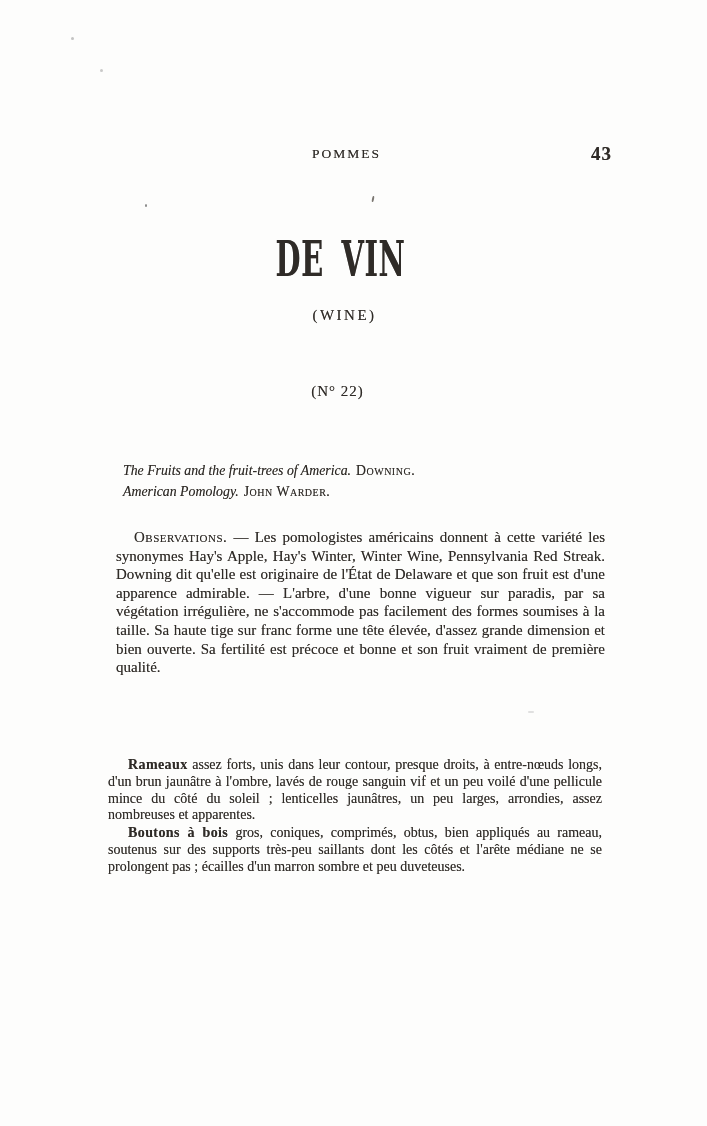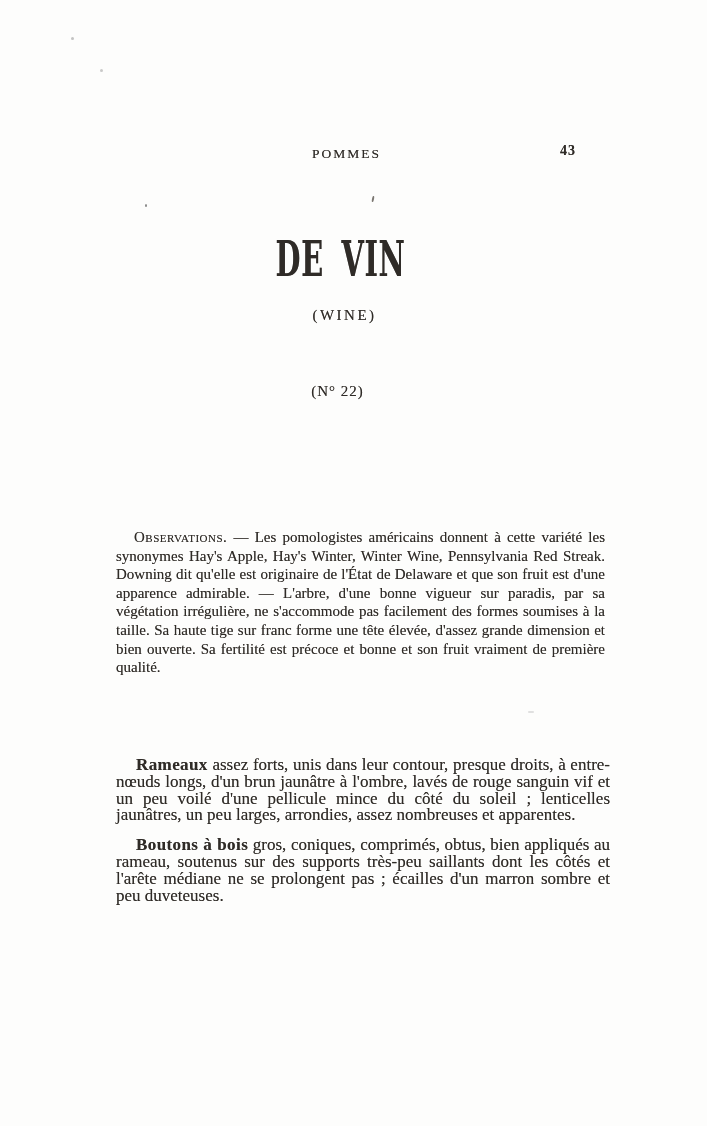--- a/index.html
+++ b/index.html
@@ -9,21 +9,21 @@
     width:707px;height:1126px;
     background:var(--paper,#fdfdfc);
     color:var(--ink,#2f2b27);
     font-family:"Liberation Serif", serif;
     overflow:hidden;
     text-shadow:0 0 .3px rgba(47,43,39,.55);
   }
   
   .running-head{position:absolute;top:146px;left:0;width:100%;height:20px;}
   .rh-title{position:absolute;left:312px;font-size:13.5px;letter-spacing:2px;}
-  .rh-page{position:absolute;left:560px;top:-3px;font-size:14px;font-weight:bold;letter-spacing:1px;}
+  .rh-page{position:absolute;left:591px;top:-3px;font-size:19px;font-weight:bold;letter-spacing:1px;}
   
   .title{
     position:absolute;top:231px;left:-13px;width:707px;margin:0;
     text-align:center;
     font-family:"DejaVu Serif", serif;
     font-size:48px;font-weight:bold;
     letter-spacing:1px;word-spacing:12px;
     transform:scaleX(.6);transform-origin:50% 0;
   }
   .subtitle{position:absolute;top:307px;left:-9px;width:707px;text-align:center;font-size:15px;letter-spacing:2.5px;}
@@ -33,23 +33,23 @@
   .ref-title{font-style:italic;}
   .ref-author{font-variant:small-caps;margin-left:5px;letter-spacing:.5px;}
   
   .observations{
     position:absolute;top:528px;left:116px;width:489px;margin:0;
     font-size:15px;line-height:18.6px;text-align:justify;text-indent:18px;
   }
   .smallcaps{font-variant:small-caps;letter-spacing:.5px;}
   
   .desc-head{position:absolute;top:717px;left:0;width:705px;margin:0;text-align:center;font-size:13.5px;font-weight:normal;letter-spacing:1.5px;}
-  .desc-block{position:absolute;top:757px;left:116px;width:494px;font-size:17px;line-height:16.8px;text-align:justify;}
+  .desc-block{position:absolute;top:757px;left:108px;width:494px;font-size:14px;line-height:16.8px;text-align:justify;}
   .desc-para{margin:0;text-indent:20px;}
-  .desc-para + .desc-para{margin-top:13px;}
+  .desc-para + .desc-para{margin-top:1px;}
   .lead-in{font-weight:bold;letter-spacing:.4px;}
   
   .speck{position:absolute;background:#8a8a8a;border-radius:50%;}
   .speck.s1{left:71px;top:37px;width:3px;height:3px;opacity:.5;}
   .speck.s2{left:100px;top:69px;width:3px;height:3px;opacity:.45;}
   .speck.s3{left:145px;top:204px;width:2px;height:3px;opacity:.7;background:#555;}
   .speck.s4{left:372px;top:196px;width:2px;height:6px;opacity:.8;background:#5a554f;border-radius:40%;transform:rotate(12deg);}
   .speck.s5{left:528px;top:711px;width:6px;height:2px;opacity:.25;border-radius:1px;}
 </style>
 </head>
@@ -67,20 +67,28 @@
     <span class="rh-title">POMMES</span>
     <span class="rh-page">43</span>
   </div>
 
   <h1 class="title">DE VIN</h1>
 
   <div class="subtitle">(WINE)</div>
 
   <div class="plate-no">(N° 22)</div>
 
+  <div class="refs">
+    <div class="ref-line">
+      <span class="ref-title">The Fruits and the fruit-trees of America.</span><span class="ref-author">Downing.</span>
+    </div>
+    <div class="ref-line">
+      <span class="ref-title">American Pomology.</span><span class="ref-author">John Warder.</span>
+    </div>
+  </div>
 
   <p class="observations"><span class="smallcaps">Observations.</span><span> — Les pomologistes américains donnent à cette variété les synonymes Hay's Apple, Hay's Winter, Winter Wine, Pennsylvania Red Streak. Downing dit qu'elle est originaire de l'État de Delaware et que son fruit est d'une apparence admirable. — L'arbre, d'une bonne vigueur sur paradis, par sa végétation irrégulière, ne s'accommode pas facilement des formes soumises à la taille. Sa haute tige sur franc forme une tête élevée, d'assez grande dimension et bien ouverte. Sa fertilité est précoce et bonne et son fruit vraiment de première qualité.</span></p>
 
 
   <div class="desc-block">
     <p class="desc-para"><span class="lead-in">Rameaux</span><span> assez forts, unis dans leur contour, presque droits, à entre-nœuds longs, d'un brun jaunâtre à l'ombre, lavés de rouge sanguin vif et un peu voilé d'une pellicule mince du côté du soleil ; lenticelles jaunâtres, un peu larges, arrondies, assez nombreuses et apparentes.</span></p>
     <p class="desc-para"><span class="lead-in">Boutons à bois</span><span> gros, coniques, comprimés, obtus, bien appliqués au rameau, soutenus sur des supports très-peu saillants dont les côtés et l'arête médiane ne se prolongent pas ; écailles d'un marron sombre et peu duveteuses.</span></p>
   </div>
 
 </div>

